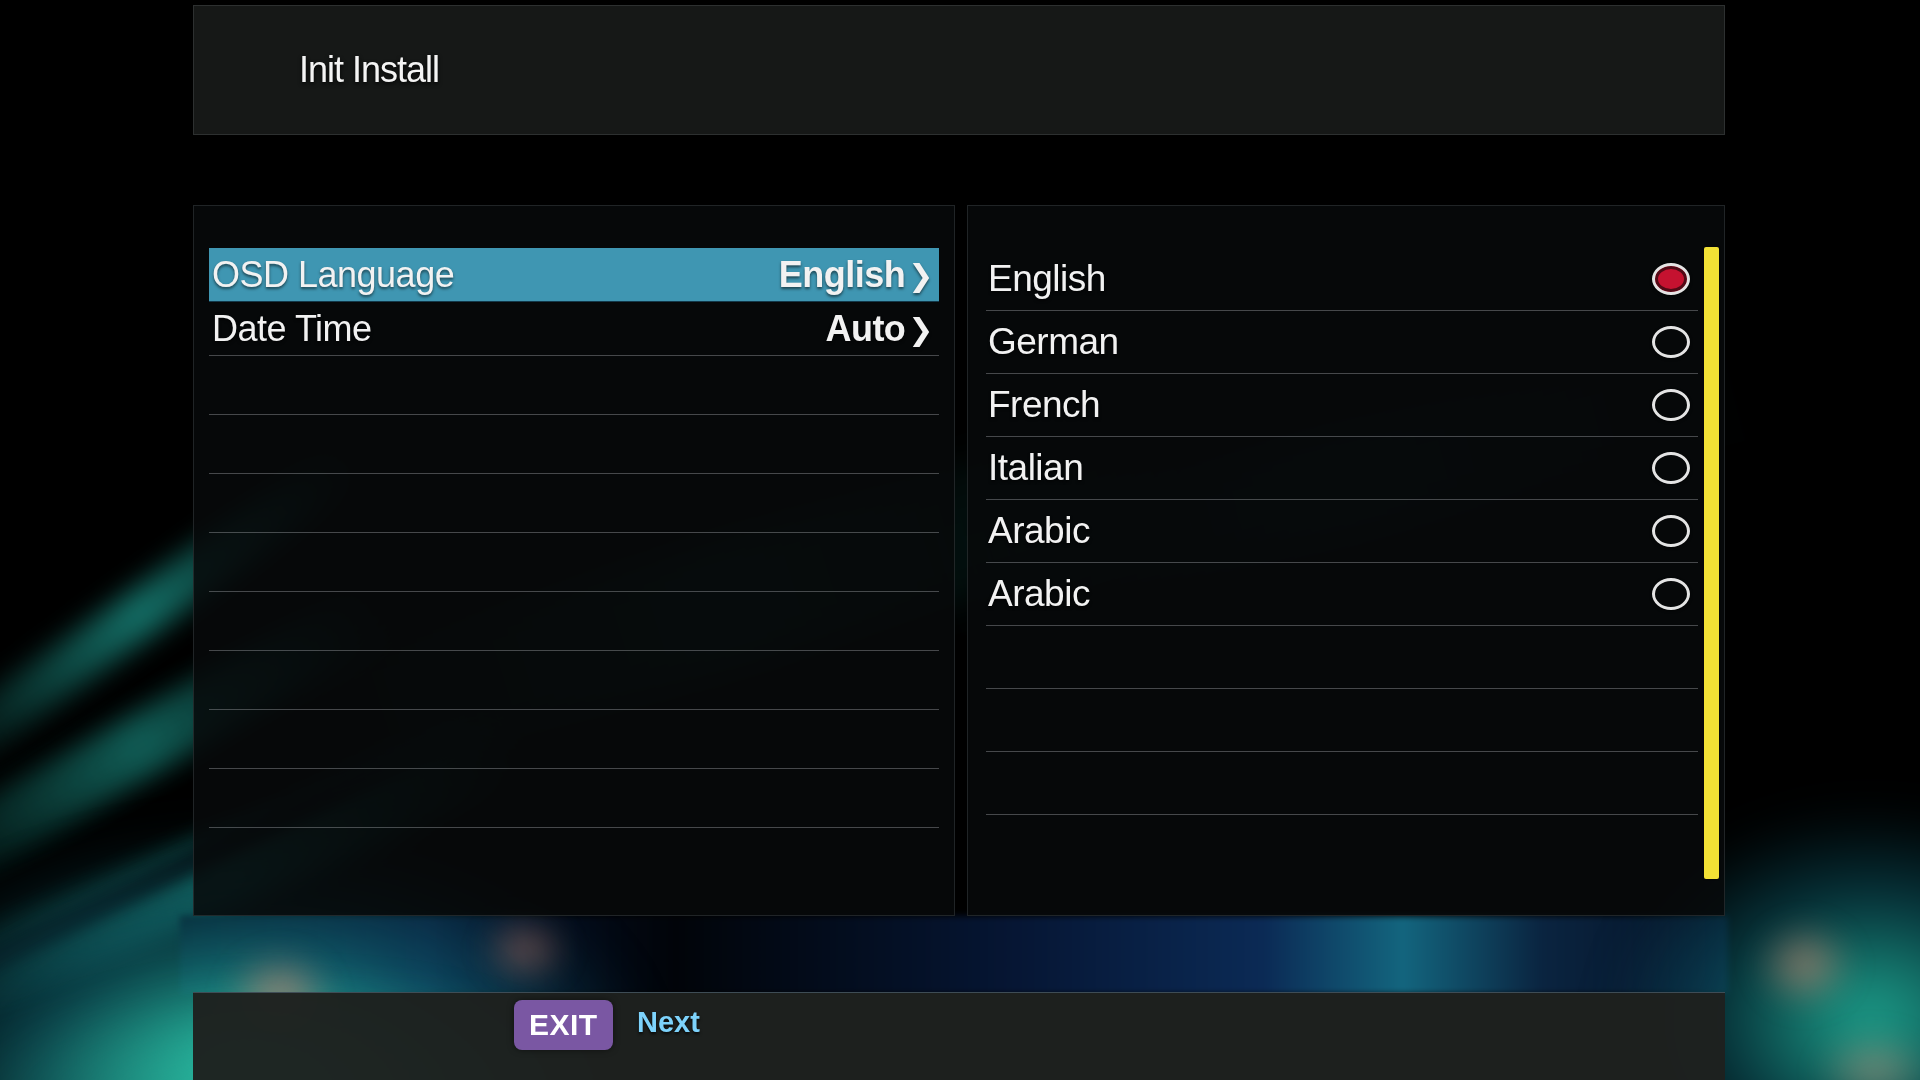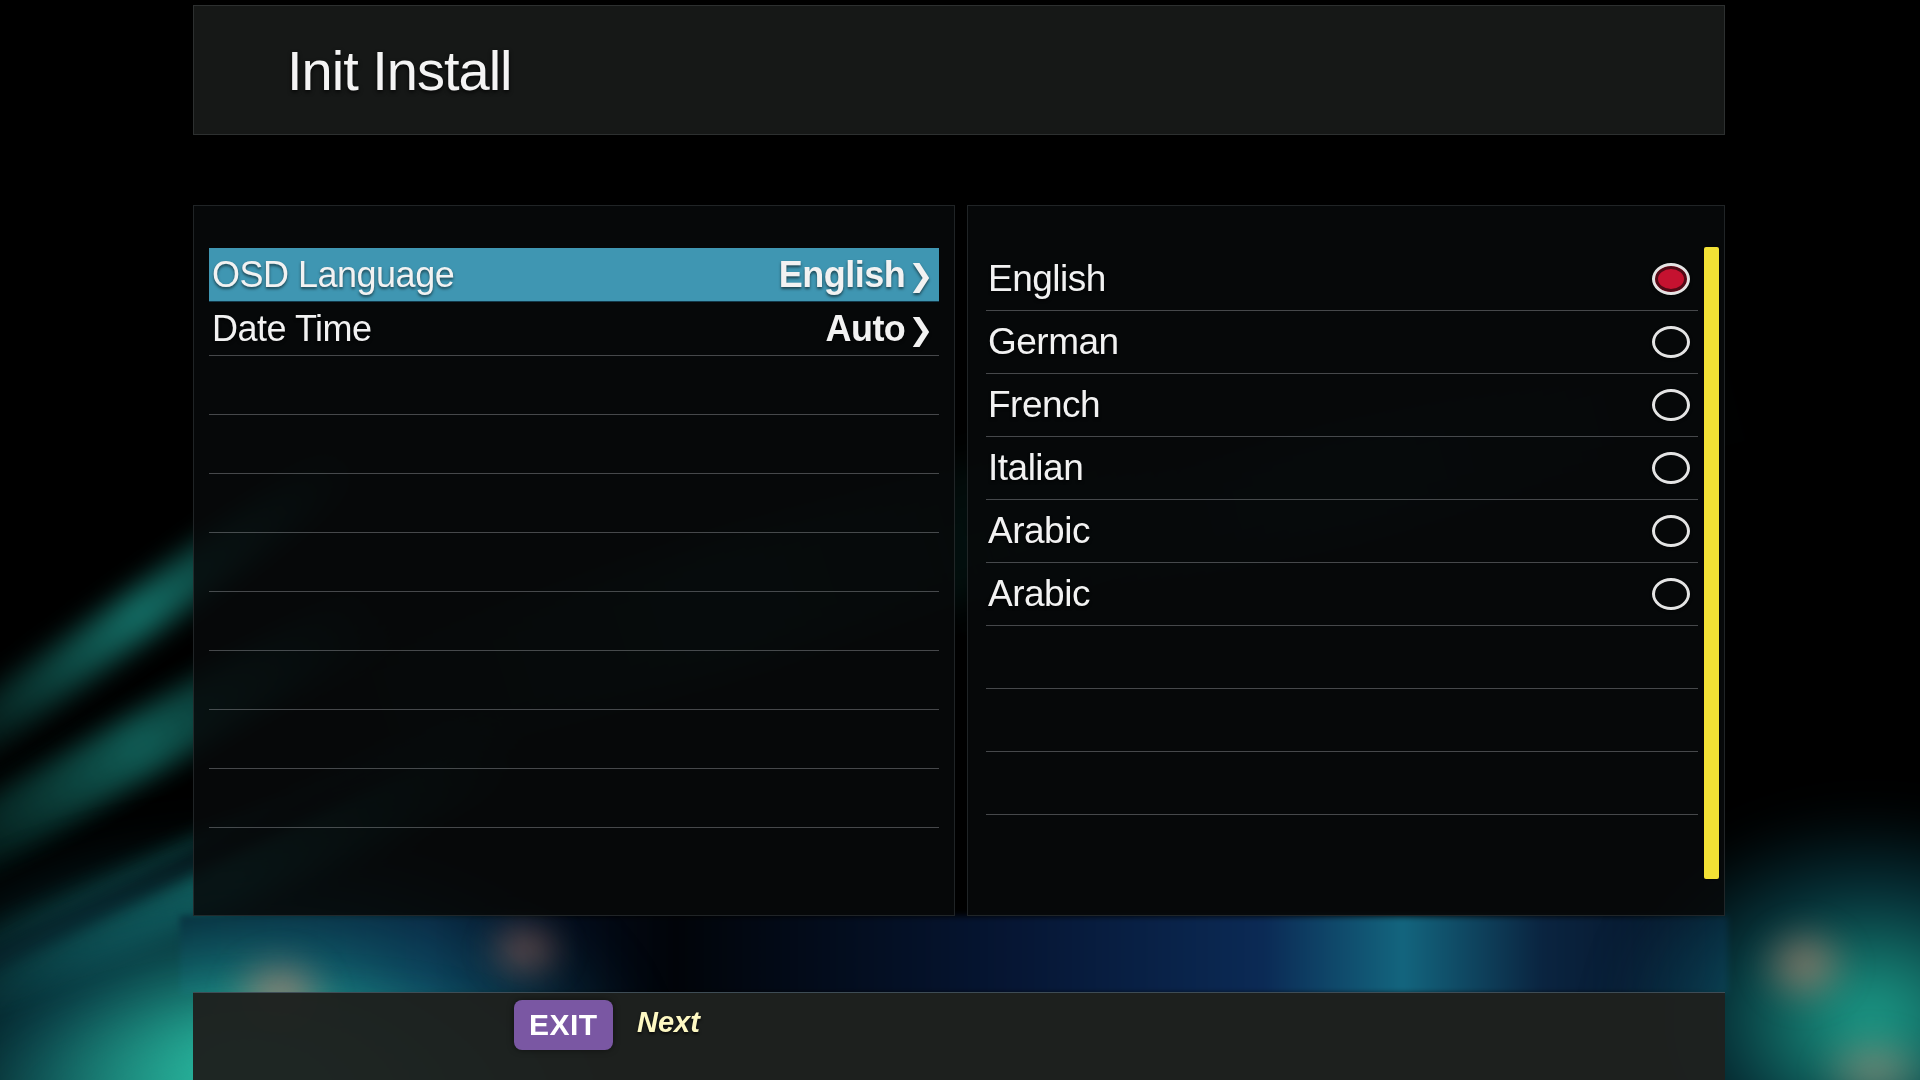--- a/index.html
+++ b/index.html
@@ -31,21 +31,21 @@
   .mid1{left:250px;top:540px;width:950px;height:130px;background:linear-gradient(90deg,rgba(0,0,0,0),rgba(25,165,150,.16),rgba(0,0,0,0));transform:rotate(-17deg);filter:blur(18px);}
   .mid2{left:930px;top:430px;width:820px;height:110px;background:linear-gradient(90deg,rgba(0,0,0,0),rgba(25,150,165,.12),rgba(0,0,0,0));transform:rotate(-14deg);filter:blur(20px);}
   .bottom-band{left:180px;top:916px;width:1548px;height:78px;
     background:linear-gradient(90deg,#030a14 0%,#071430 16%,#010409 32%,#061634 54%,#0b2a55 70%,#13657e 79%,#0a2440 88%,#051022 100%);
     filter:blur(3px);}
 
   
   .panel{position:absolute;z-index:2;}
   .header-panel{left:193px;top:5px;width:1532px;height:130px;background:rgba(23,25,24,.96);
     border:1px solid rgba(90,95,95,.35);display:flex;align-items:center;}
-  .page-title{margin:0;padding:0 0 0 93px;font-size:56px;font-weight:400;letter-spacing:-1px;color:#f4f4f4;
+  .page-title{margin:12px;padding:0 0 0 93px;font-size:36px;font-weight:400;letter-spacing:-1px;color:#f4f4f4;
     text-shadow:0 2px 4px rgba(0,0,0,.8);}
 
   .settings-panel{left:193px;top:205px;width:762px;height:711px;background:rgba(7,9,10,.86);
     border:1px solid rgba(100,110,115,.28);}
   .language-panel{left:967px;top:205px;width:758px;height:711px;background:rgba(7,9,10,.86);
     border:1px solid rgba(100,110,115,.28);}
 
   .rows{position:absolute;left:15px;right:15px;top:42px;}
   .language-panel .rows{left:18px;right:26px;}
 
@@ -66,22 +66,22 @@
   .radio.on{background:var(--radio-red,#c51230);box-shadow:inset 0 0 0 3px rgba(5,5,5,.6),0 1px 3px rgba(0,0,0,.6);}
 
   .scrollbar{position:absolute;top:41px;right:5px;width:15px;height:632px;border-radius:2px;
     background:var(--scrollbar-yellow,#f2e135);box-shadow:0 0 2px rgba(0,0,0,.8);}
 
   .footer-bar{left:193px;top:992px;width:1532px;height:88px;background:rgba(30,33,31,.97);
     border-top:1px solid rgba(95,120,140,.5);}
   .exit-btn{position:absolute;left:321px;top:7px;height:50px;padding:0 15px;border:none;border-radius:8px;
     background:var(--exit-purple,#7a57a3);color:#fff;font-family:Liberation Sans, sans-serif;font-size:30px;font-weight:700;
     letter-spacing:.5px;box-shadow:0 0 6px rgba(0,0,0,.5);cursor:pointer;}
-  .next-hint{position:absolute;left:444px;top:13px;font-size:29px;font-style:italic;font-weight:600;
-    color:#fef9c3;letter-spacing:0;text-shadow:0 2px 3px rgba(0,0,0,.7);}
+  .next-hint{position:absolute;left:444px;top:13px;font-size:29px;font-weight:600;
+    color:#7dd3fc;letter-spacing:0;text-shadow:0 2px 3px rgba(0,0,0,.7);}
 </style>
 </head>
 <body>
 
 <div class="screen">
 
   <div class="bg">
     <div class="fx beam beam1"></div>
     <div class="fx beam beam2"></div>
     <div class="fx beam beam3"></div>

